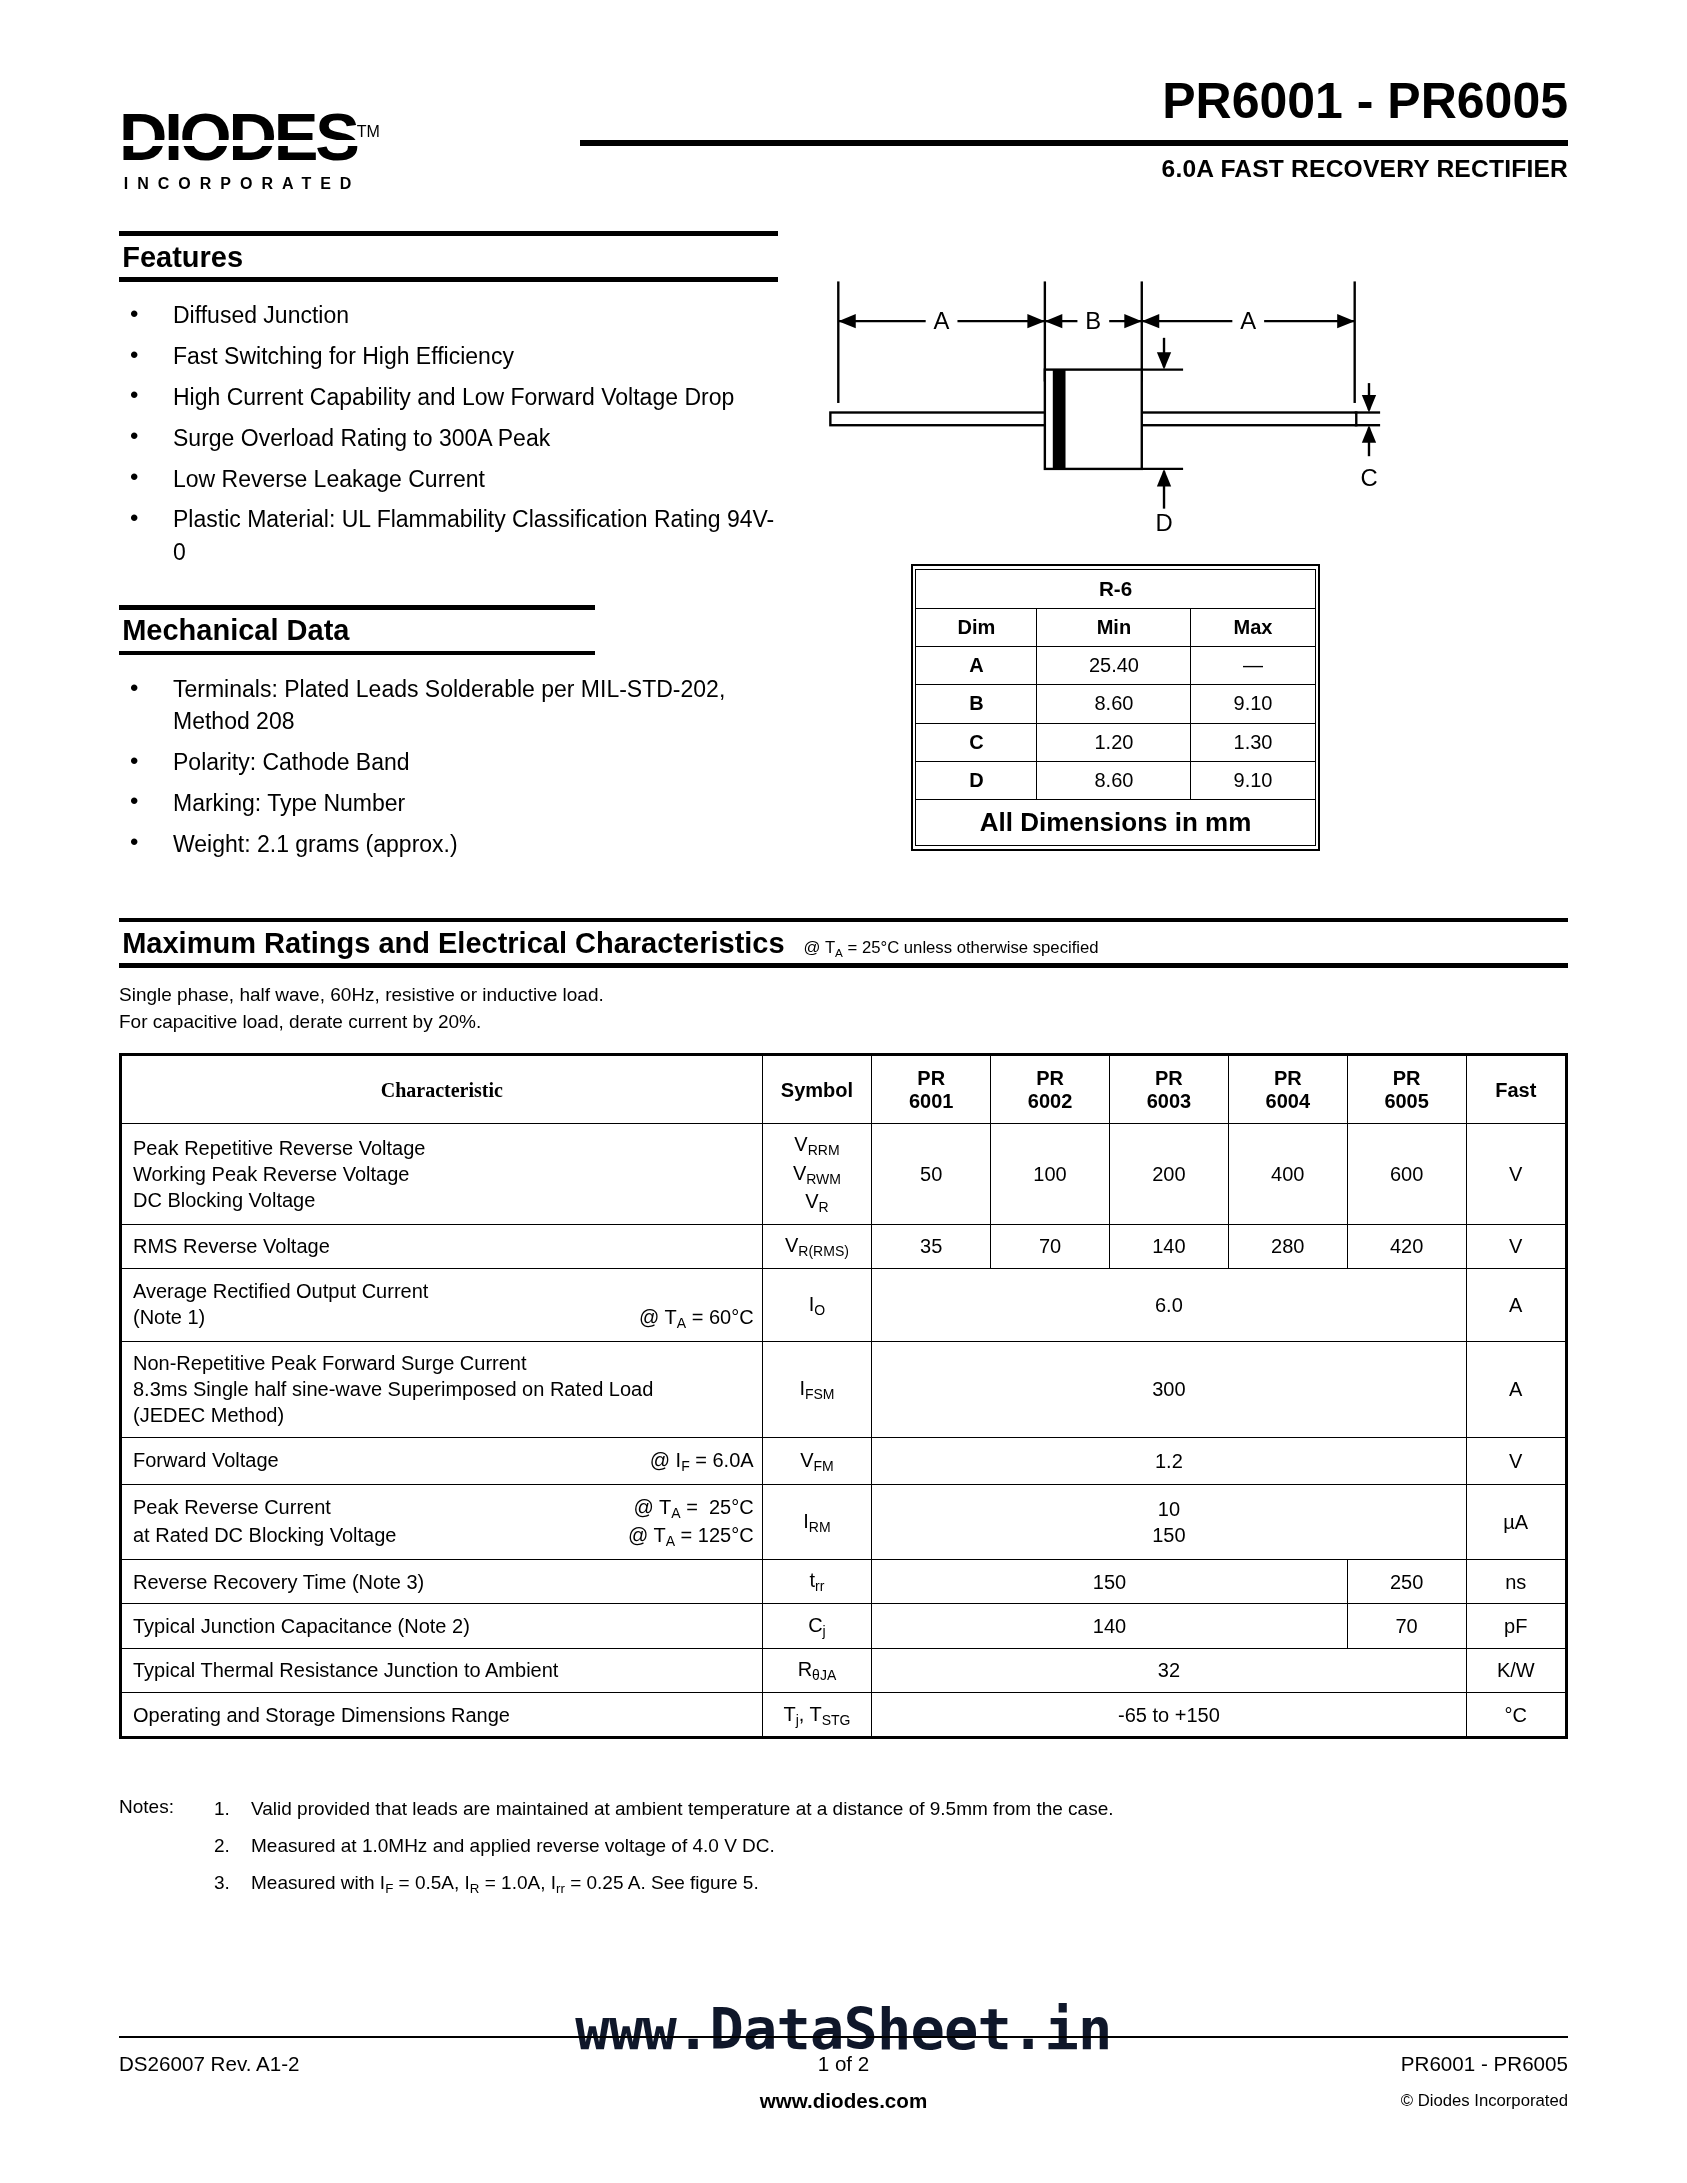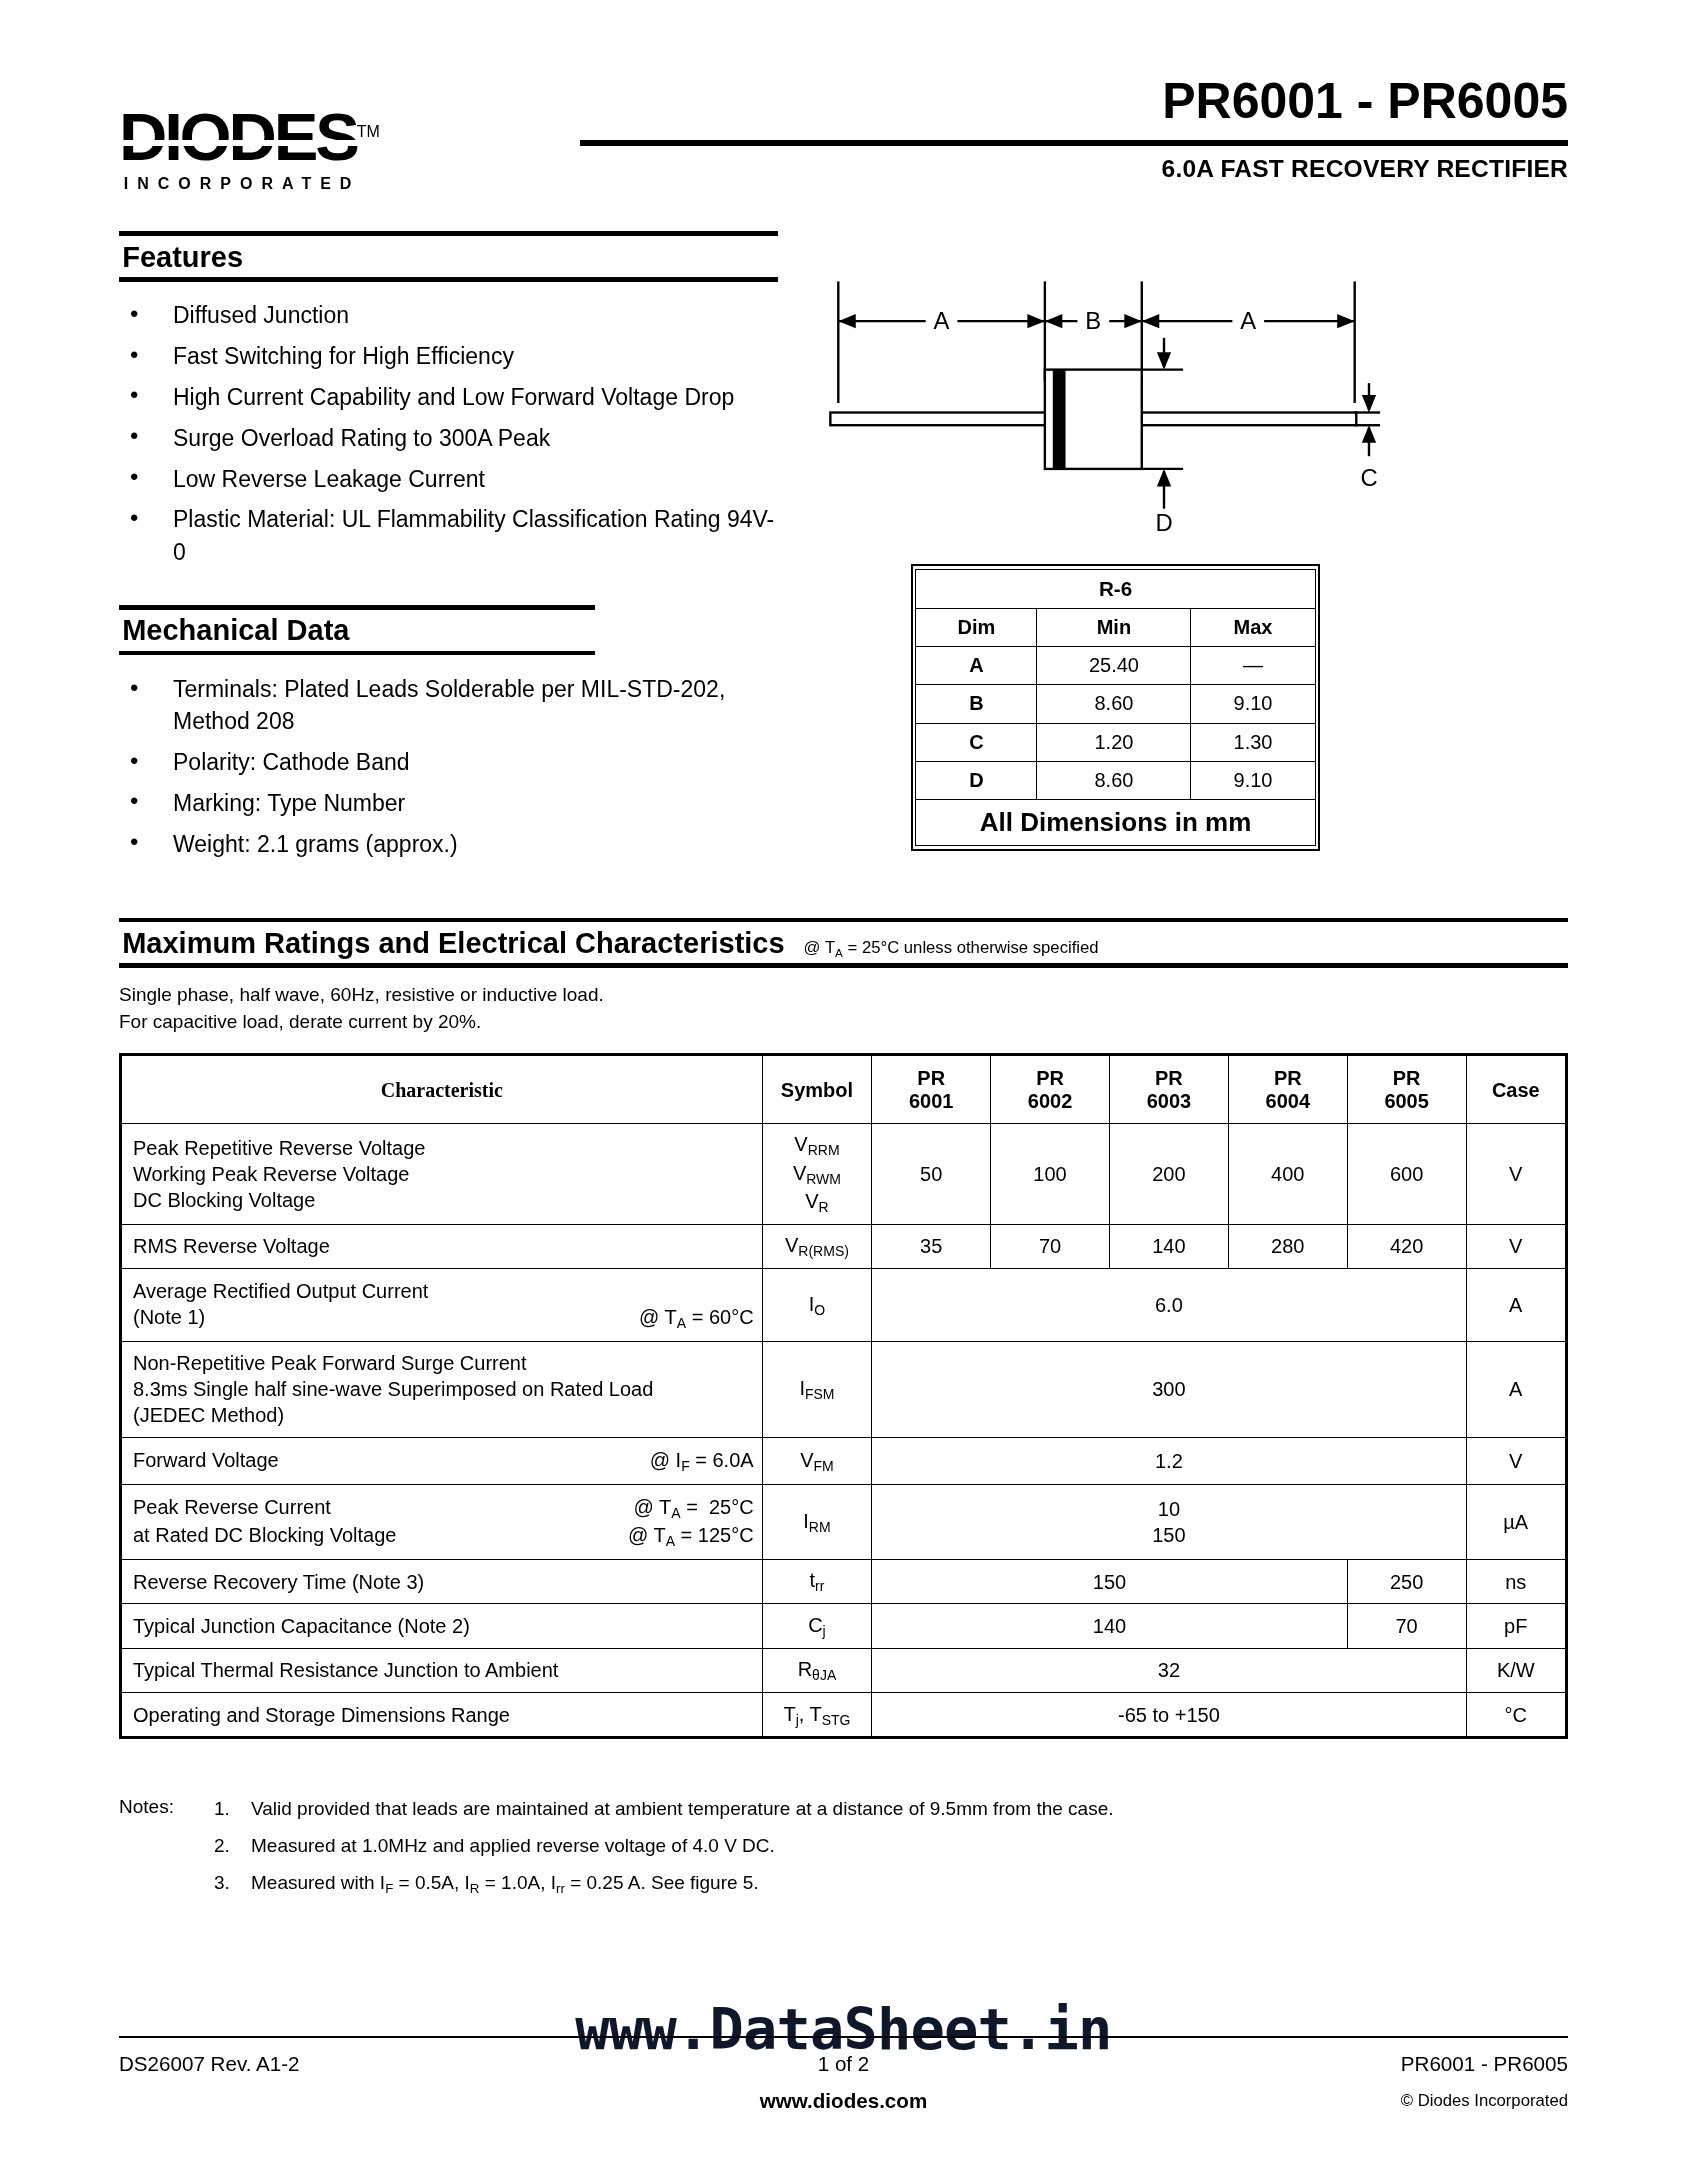--- a/index.html
+++ b/index.html
@@ -314,21 +314,21 @@
             <span>6003</span>
           </th>
           <th class="c-pr">
             <span>PR</span><br>
             <span>6004</span>
           </th>
           <th class="c-pr">
             <span>PR</span><br>
             <span>6005</span>
           </th>
-          <th class="c-unit">Case</th>
+          <th class="c-unit">Fast</th>
         </tr>
       </thead>
       <tbody>
 
         <tr>
           <td class="char">
             <div>Peak Repetitive Reverse Voltage</div>
             <div>Working Peak Reverse Voltage</div>
             <div>DC Blocking Voltage</div>
           </td>

